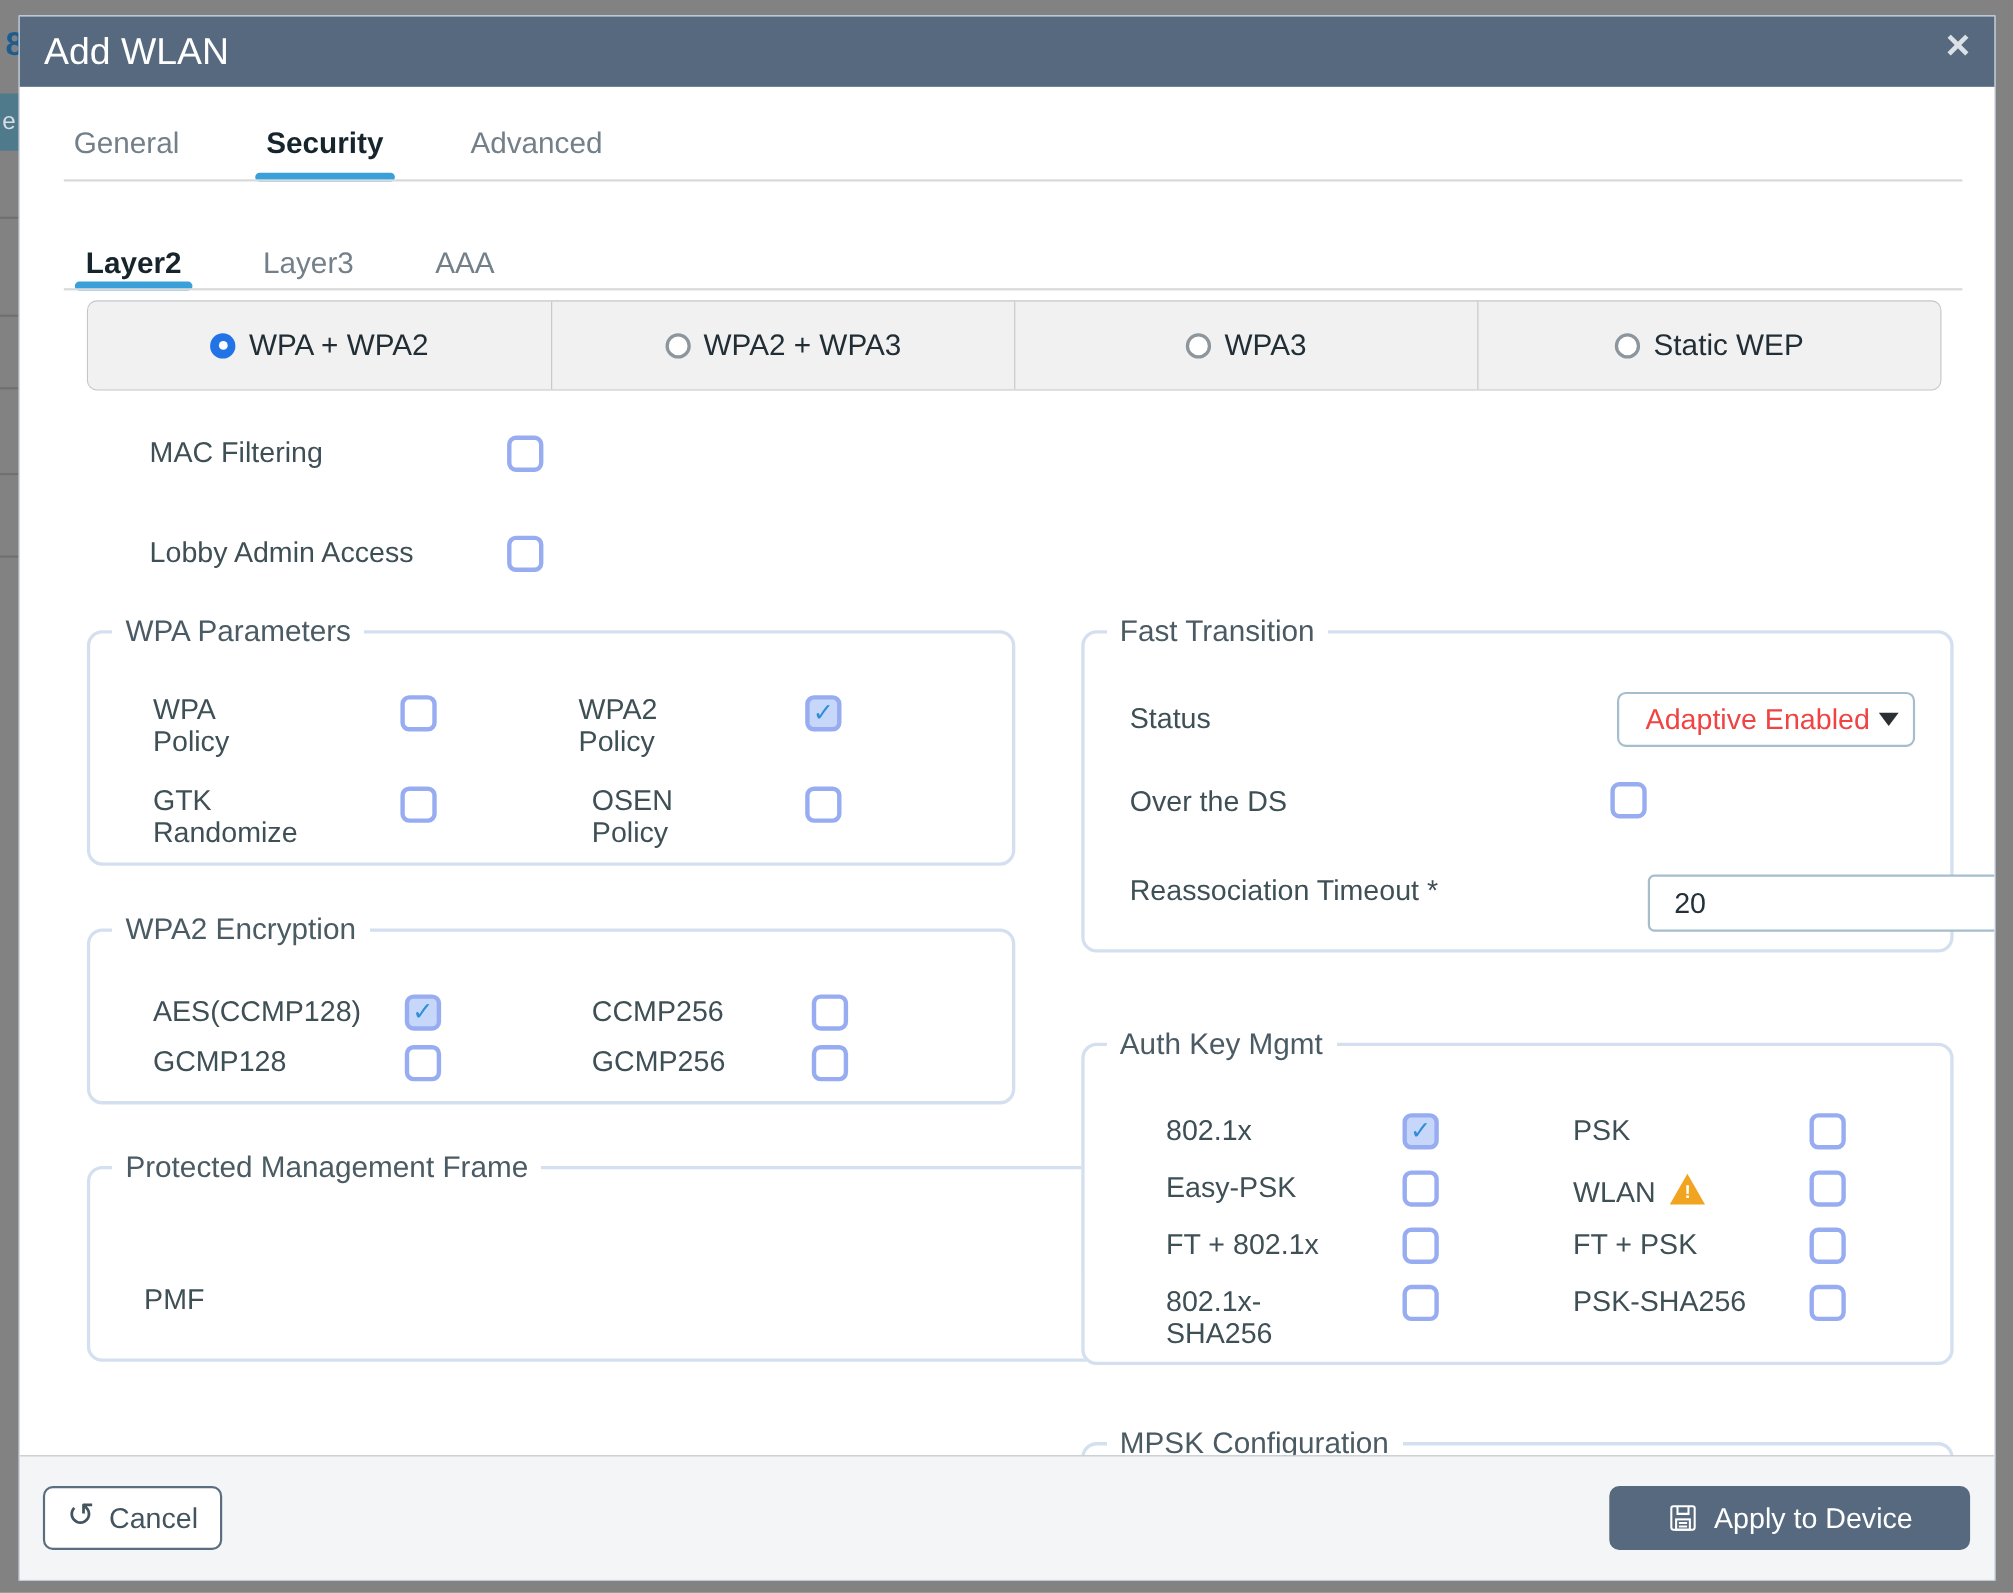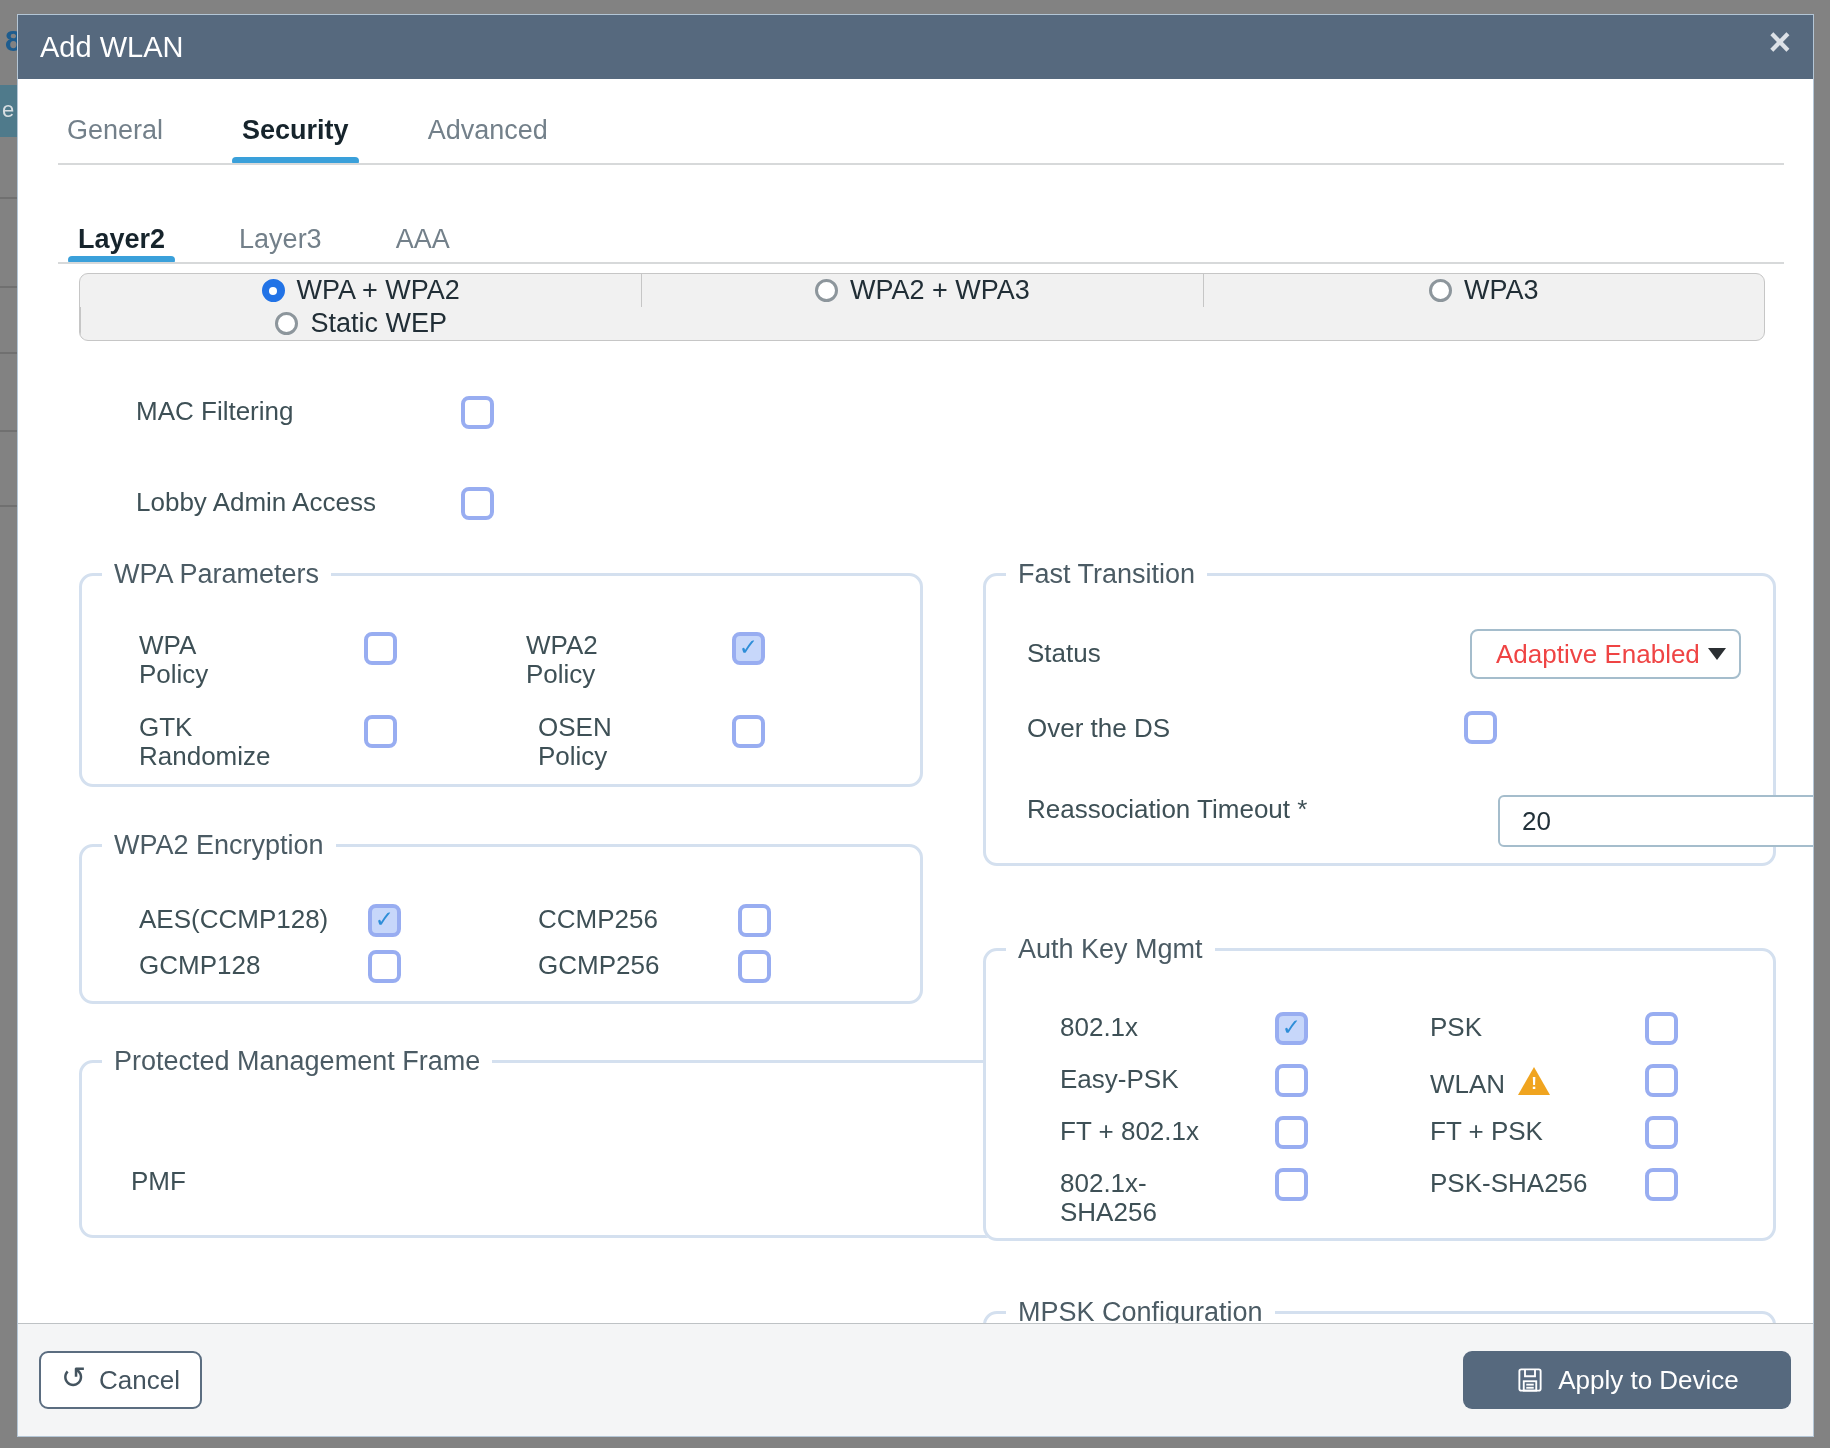--- a/index.html
+++ b/index.html
@@ -9,37 +9,37 @@
   
   .bg-num{position:absolute;left:5px;top:24px;font-size:30px;font-weight:700;color:#1d5c8e;}
   .bg-teal{position:absolute;left:0;top:85px;width:17px;height:52px;background:#4f7a8b;}
   .bg-teal span{position:absolute;left:2px;top:12px;font-size:22px;color:#d8dee2;}
   .bg-line{position:absolute;left:0;width:17px;height:2px;background:#707070;}
 
   
   .modal{position:absolute;left:17px;top:14px;width:1797px;height:1423px;background:#fff;
          border:1px solid #b4c6d6;box-sizing:border-box;}
   .modal-header{height:64px;background:#56697e;display:flex;align-items:center;position:relative;}
-  .modal-title{color:#fff;font-size:29px;margin-left:22px;}
+  .modal-title{color:#fff;font-size:34px;margin-left:22px;}
   .modal-close{position:absolute;right:22px;top:8px;color:#dce1e7;font-size:38px;font-weight:700;line-height:1;}
   .modal-body{position:relative;width:1795px;height:1246px;overflow:hidden;background:#fff;}
 
   
   .tabs{position:absolute;display:flex;}
   .tab{position:relative;font-size:27px;color:#73808a;}
   .tab.active{color:#16242c;font-weight:700;}
   .tab.active::after{content:"";position:absolute;left:-10px;right:-10px;bottom:0;height:8px;
                      border-radius:4px;background:#3aa0da;}
   #main-tabs{top:36px;left:49px;gap:79px;height:50px;}
   #sub-tabs{top:145px;left:60px;gap:74px;height:40px;}
   .hline{position:absolute;height:2px;background:#d7d9da;}
 
   
-  .radio-group{position:absolute;left:61px;top:194px;width:1686px;height:68px;display:grid;
-               grid-template-columns:repeat(3,1fr);background:#f1f1f1;border:1px solid #c6c6c6;
+  .radio-group{position:absolute;left:61px;top:194px;width:1686px;height:82px;display:grid;
+               grid-template-columns:repeat(4,1fr);background:#f1f1f1;border:1px solid #c6c6c6;
                border-radius:9px;overflow:hidden;box-sizing:border-box;}
   .radio-cell{display:flex;align-items:center;justify-content:center;gap:12px;font-size:27px;
               color:#212e36;border-left:1px solid #c6c6c6;}
   .radio-cell:first-child{border-left:none;}
   .radio{width:23px;height:23px;border-radius:50%;border:3px solid #8d969c;background:#fff;
          box-sizing:border-box;position:relative;flex:0 0 auto;}
   .radio.sel{border-color:#2273e6;background:#2273e6;}
   .radio.sel::after{content:"";position:absolute;left:50%;top:50%;width:8px;height:8px;
                     margin:-4px 0 0 -4px;border-radius:50%;background:#fff;}
 

